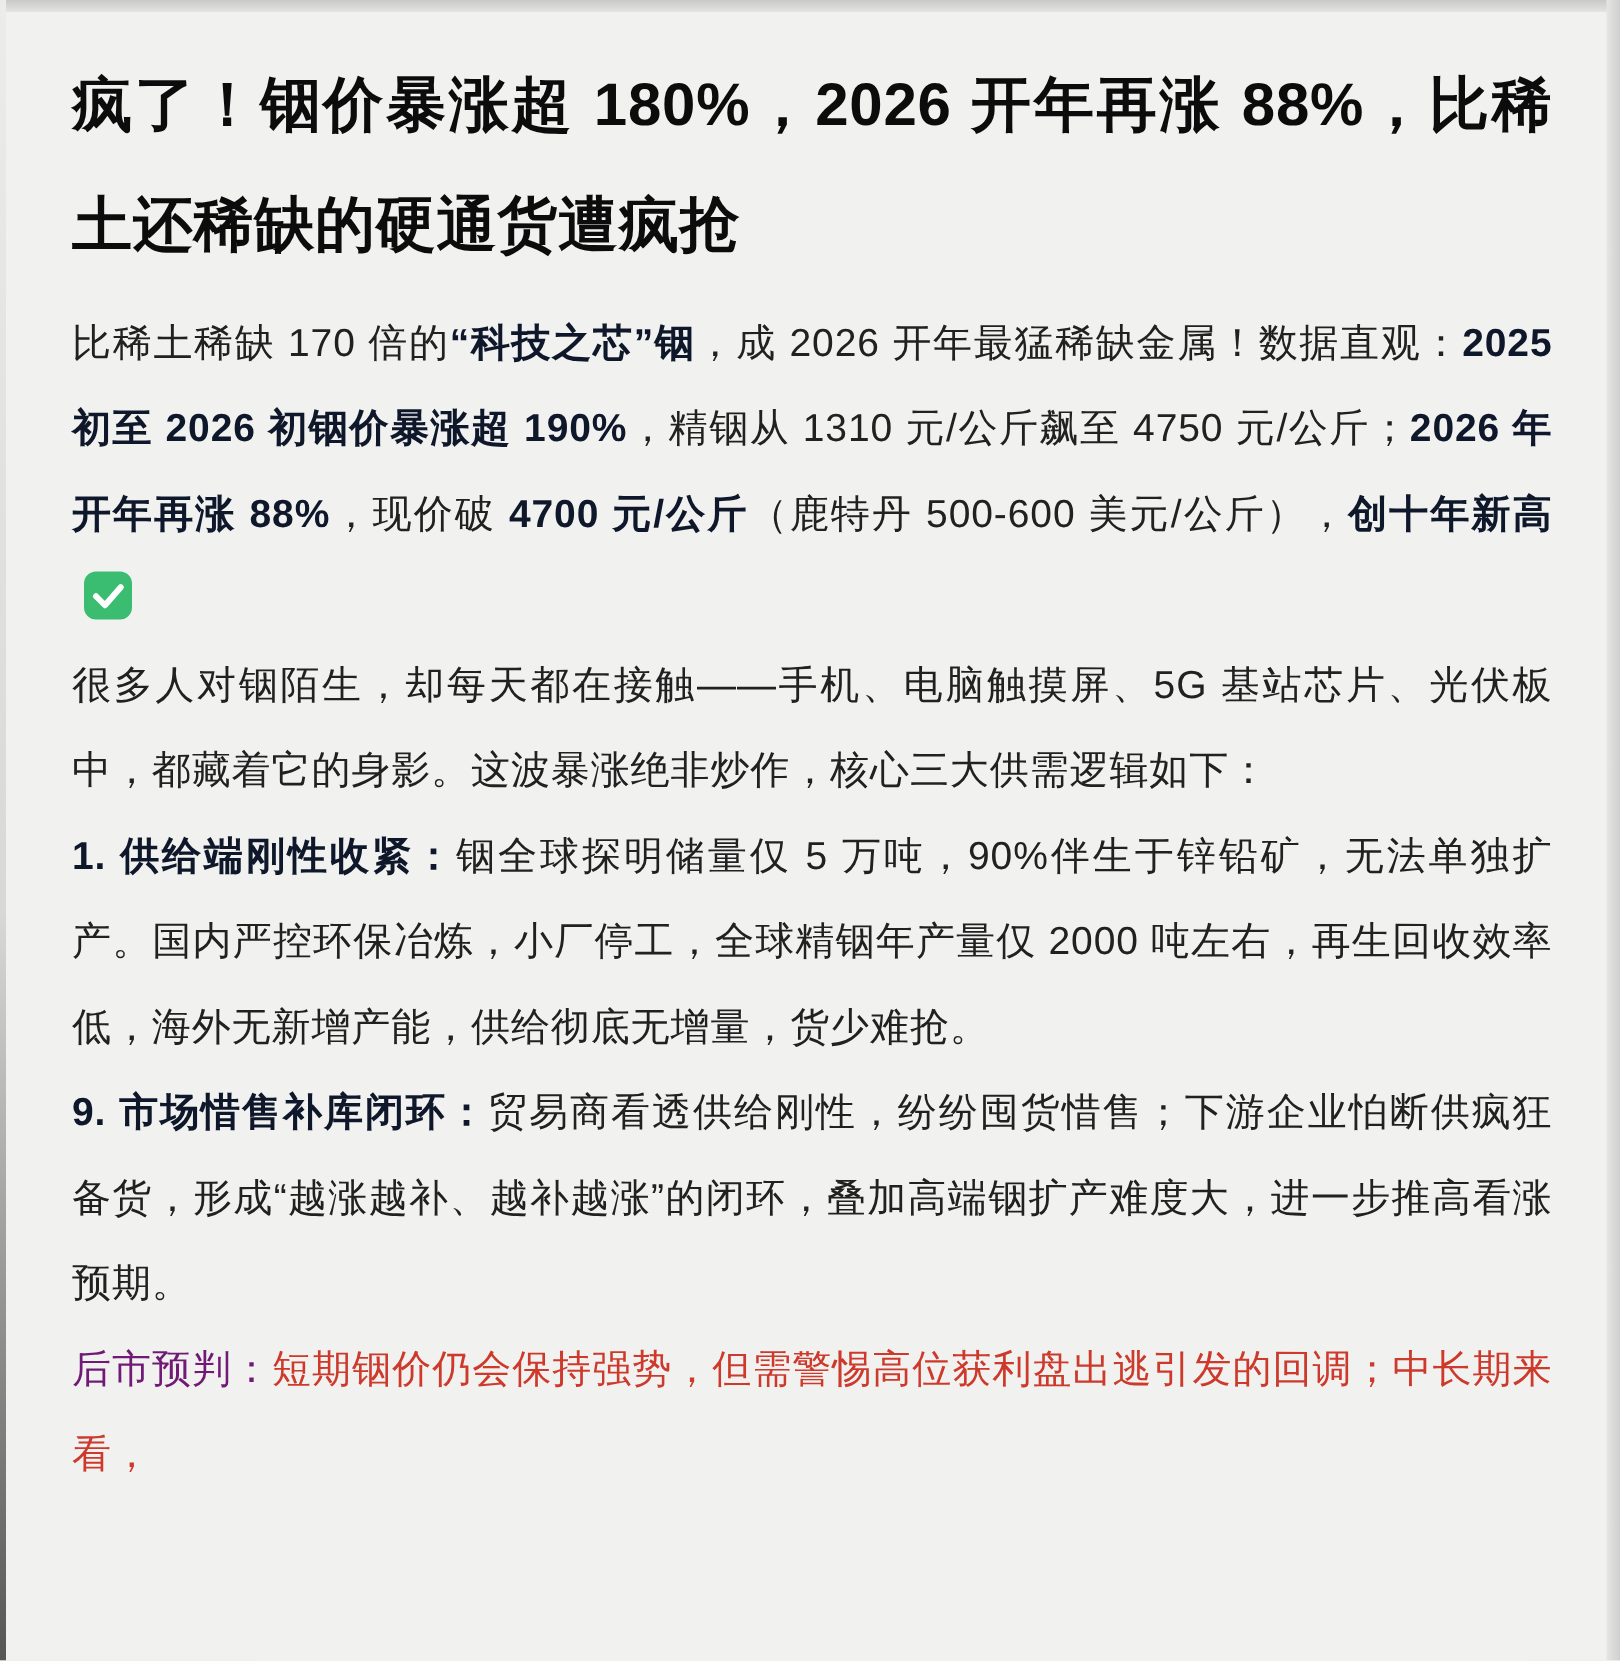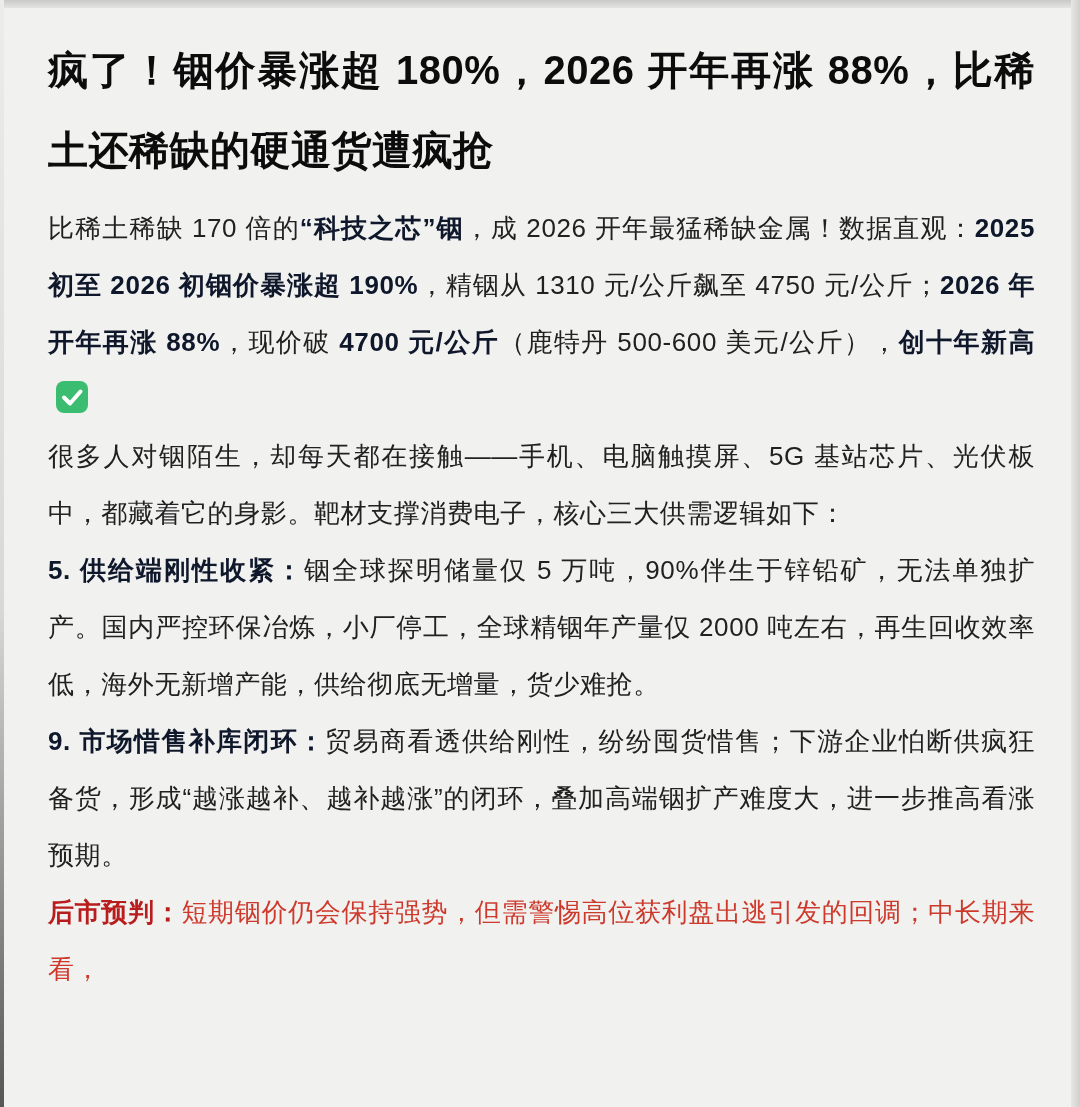--- a/index.html
+++ b/index.html
@@ -43,21 +43,21 @@
   .para {
     margin: 0;
     font-size: 26px;
     line-height: 57px;
     color: #212121;
     text-align: justify;
     letter-spacing: 0.6px;
   }
   .b { font-weight: 700; color: #0f172a; }
   .red { color: #cd3a2c; }
-  .red-b { color: #b91c1c; font-weight: 700; }
+  .red-b { color: #701a75; font-weight: 400; }
   .check-badge {
     display: inline-block;
     width: 32px; height: 32px;
     border-radius: 8px;
     background: #3bbd71;
     vertical-align: -5px;
     margin-left: 8px;
     position: relative;
   }
   .check-badge svg { position: absolute; inset: 0; }
@@ -71,23 +71,23 @@
   <div class="edge-left"></div>
 
   <div class="content">
 
     <h1 class="headline">疯了！铟价暴涨超 180%，2026 开年再涨 88%，比稀土还稀缺的硬通货遭疯抢</h1>
 
     <p class="para"><span>比稀土稀缺 170 倍的</span><span class="b">“科技之芯”铟</span><span>，成 2026 开年最猛稀缺金属！数据直观：</span><span class="b">2025 初至 2026 初铟价暴涨超 190%</span><span>，精铟从 1310 元/公斤飙至 4750 元/公斤；</span><span class="b">2026 年开年再涨 88%</span><span>，现价破 </span><span class="b">4700 元/公斤</span><span>（鹿特丹 500-600 美元/公斤），</span><span class="b">创十年新高</span><span class="check-badge"><svg viewBox="0 0 32 32" width="32" height="32">
             <polyline points="8,16.5 14,22.5 24.5,10.5" fill="none" stroke="#ffffff" stroke-width="4" stroke-linecap="round" stroke-linejoin="round"></polyline>
           </svg></span></p>
 
-    <p class="para"><span>很多人对铟陌生，却每天都在接触——手机、电脑触摸屏、5G 基站芯片、光伏板中，都藏着它的身影。靶材支撑消费电子，核心三大供需逻辑如下：</span></p>
+    <p class="para"><span>很多人对铟陌生，却每天都在接触——手机、电脑触摸屏、5G 基站芯片、光伏板中，都藏着它的身影。这波暴涨绝非炒作，核心三大供需逻辑如下：</span></p>
 
-    <p class="para"><span class="b">5. 供给端刚性收紧：</span><span>铟全球探明储量仅 5 万吨，90%伴生于锌铅矿，无法单独扩产。国内严控环保冶炼，小厂停工，全球精铟年产量仅 2000 吨左右，再生回收效率低，海外无新增产能，供给彻底无增量，货少难抢。</span></p>
+    <p class="para"><span class="b">1. 供给端刚性收紧：</span><span>铟全球探明储量仅 5 万吨，90%伴生于锌铅矿，无法单独扩产。国内严控环保冶炼，小厂停工，全球精铟年产量仅 2000 吨左右，再生回收效率低，海外无新增产能，供给彻底无增量，货少难抢。</span></p>
 
 
     <p class="para"><span class="b">9. 市场惜售补库闭环：</span><span>贸易商看透供给刚性，纷纷囤货惜售；下游企业怕断供疯狂备货，形成“越涨越补、越补越涨”的闭环，叠加高端铟扩产难度大，进一步推高看涨预期。</span></p>
 
     <p class="para"><span class="red-b">后市预判：</span><span class="red">短期铟价仍会保持强势，但需警惕高位获利盘出逃引发的回调；中长期来看，</span></p>
 
   </div>
 </div>
 
 </body></html>

